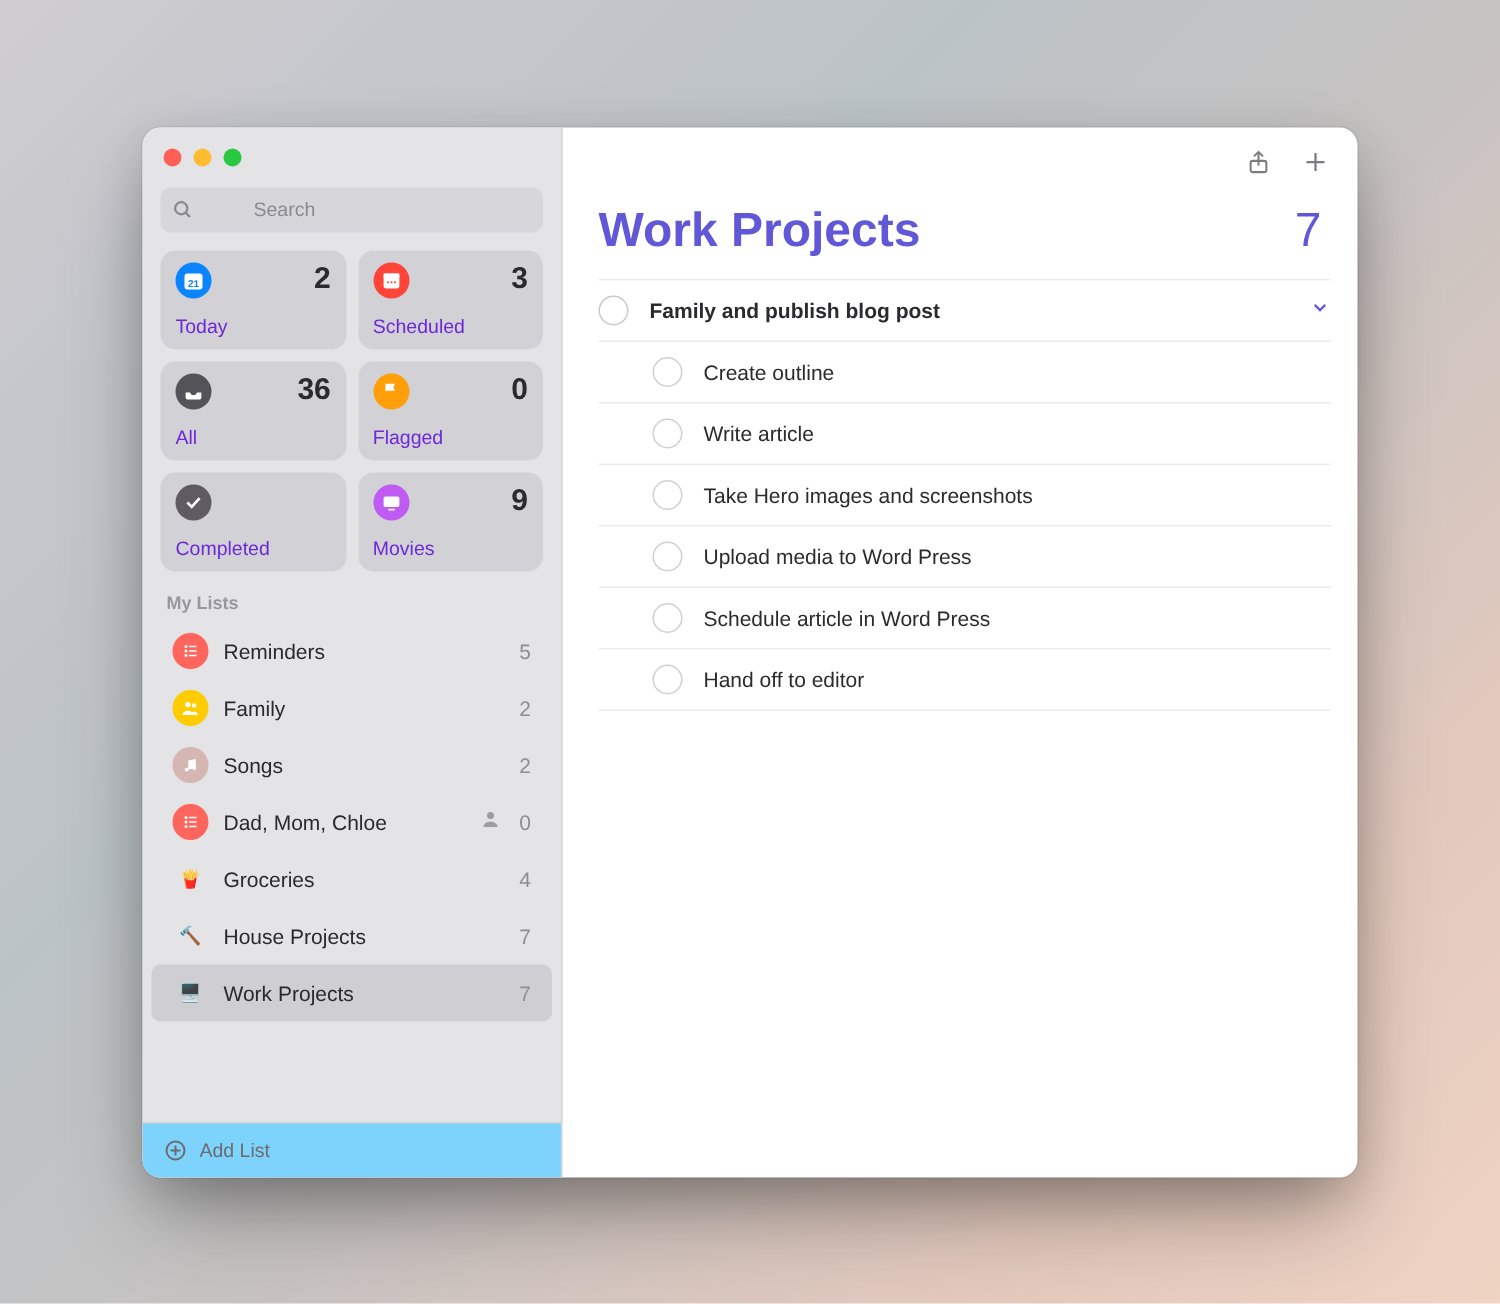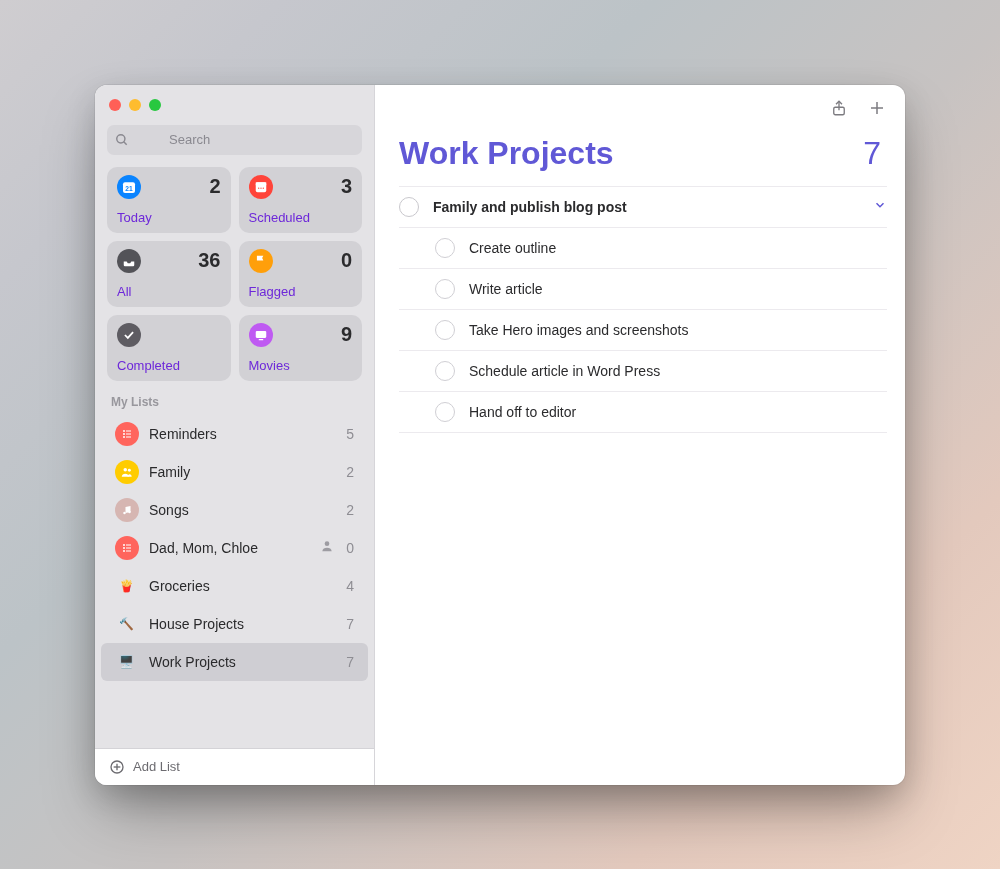--- a/index.html
+++ b/index.html
@@ -144,21 +144,21 @@
   .li-share     { background:#ff655d; }
   .li-house     { background:transparent; color:#6b6a6e; font-size:18px;}
   .li-work      { background:transparent; color:#3a3a3c; font-size:16px;}
 
   .add-list {
     border-top: 1px solid #d4d3d7;
     padding: 10px 14px;
     font-size: 13px;
     color: #6c6b70;
     display:flex; align-items:center; gap:8px;
-    background:#ffffff;
+    background:#7dd3fc;
   }
 
   
   .main {
     flex: 1;
     display: flex;
     flex-direction: column;
   }
   .toolbar {
     height: 40px;
@@ -434,20 +434,24 @@
       <div class="task sub">
         <span class="circle"></span>
         <span>Write article</span>
       </div>
       <div class="task sub">
         <span class="circle"></span>
         <span>Take Hero images and screenshots</span>
       </div>
       <div class="task sub">
         <span class="circle"></span>
+        <span>Upload media to Word Press</span>
+      </div>
+      <div class="task sub">
+        <span class="circle"></span>
         <span>Schedule article in Word Press</span>
       </div>
       <div class="task sub">
         <span class="circle"></span>
         <span>Hand off to editor</span>
       </div>
     </div>
   </section>
 </div>
 

